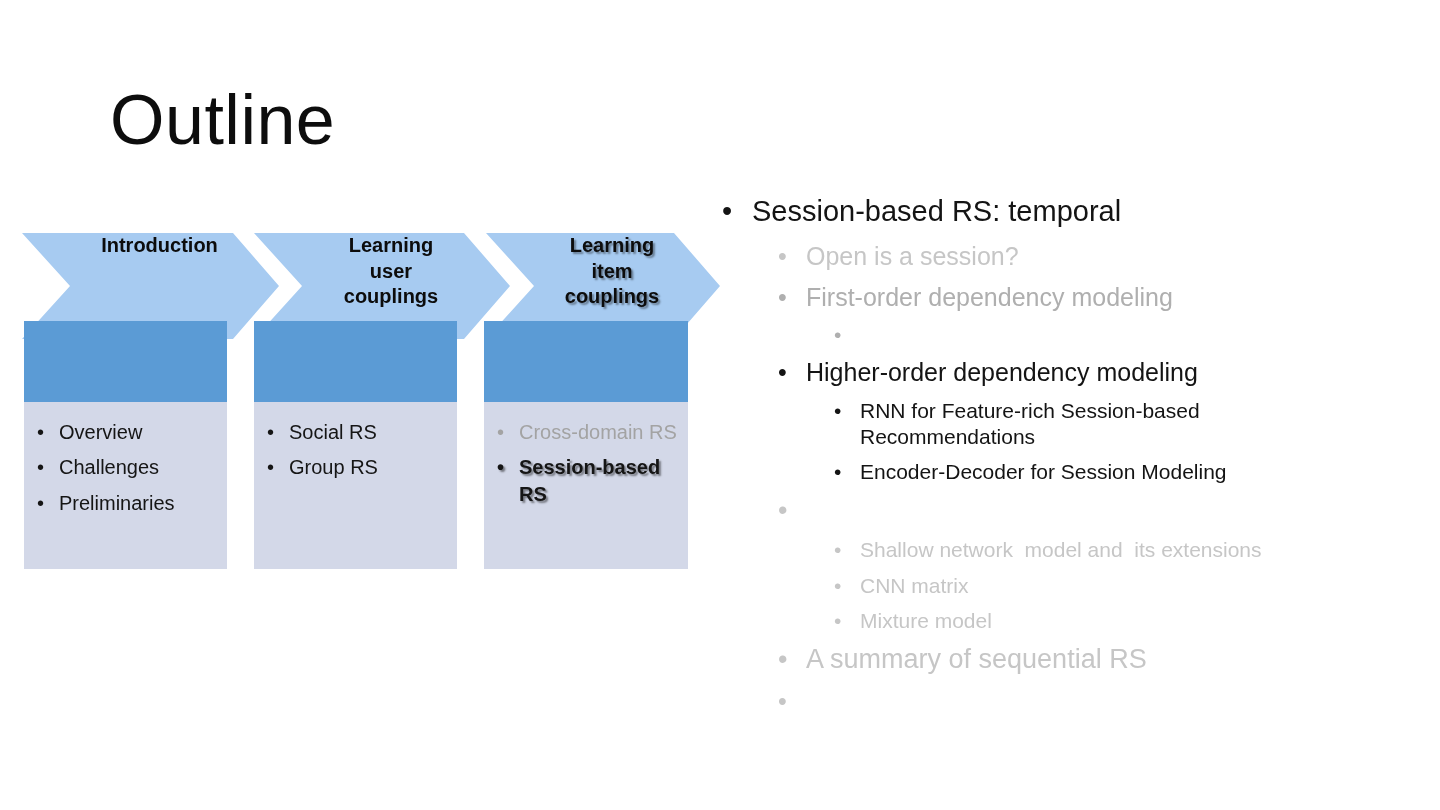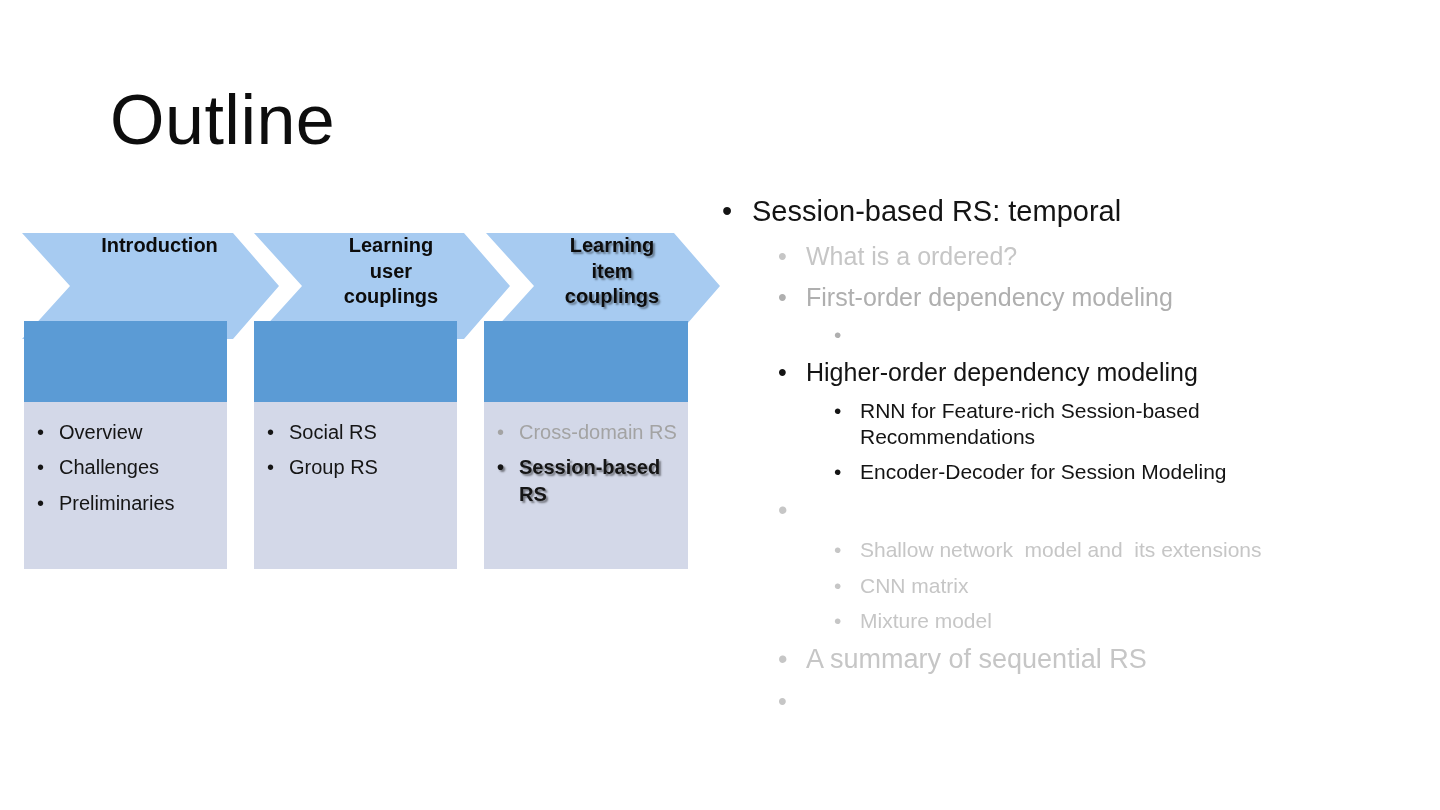--- a/index.html
+++ b/index.html
@@ -164,21 +164,21 @@
     </div>
   </div>
 
   <div class="outline">
     <div class="o-item lvl1 c-black">
       <span class="bullet">•</span>
       <span class="o-text">Session-based RS: temporal</span>
     </div>
     <div class="o-item lvl2 c-gray-l">
       <span class="bullet">•</span>
-      <span class="o-text">What is a ordered?</span>
+      <span class="o-text">Open is a session?</span>
     </div>
     <div class="o-item lvl2 c-gray-m">
       <span class="bullet">•</span>
       <span class="o-text">First-order dependency modeling</span>
     </div>
     <div class="o-item lvl3 c-gray-m">
       <span class="bullet">•</span>
     </div>
     <div class="o-item lvl2 c-black">
       <span class="bullet">•</span>

